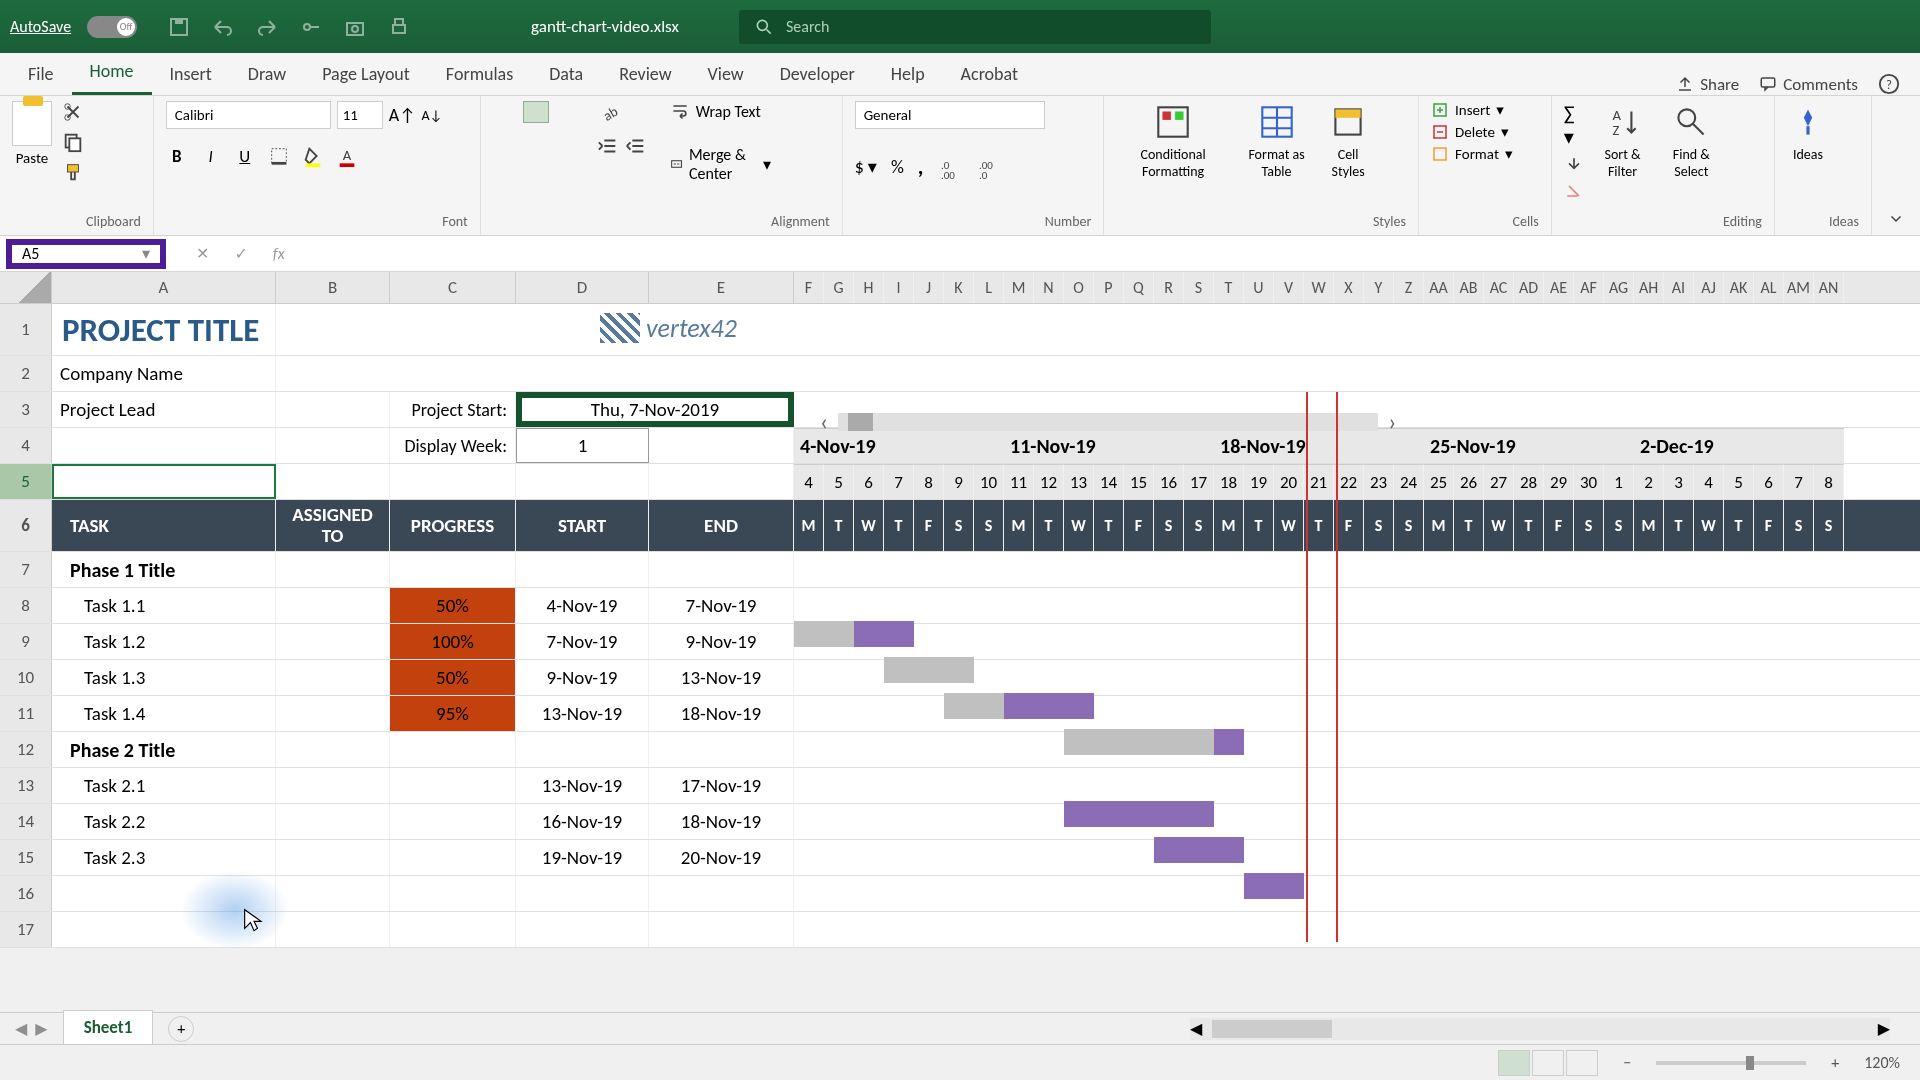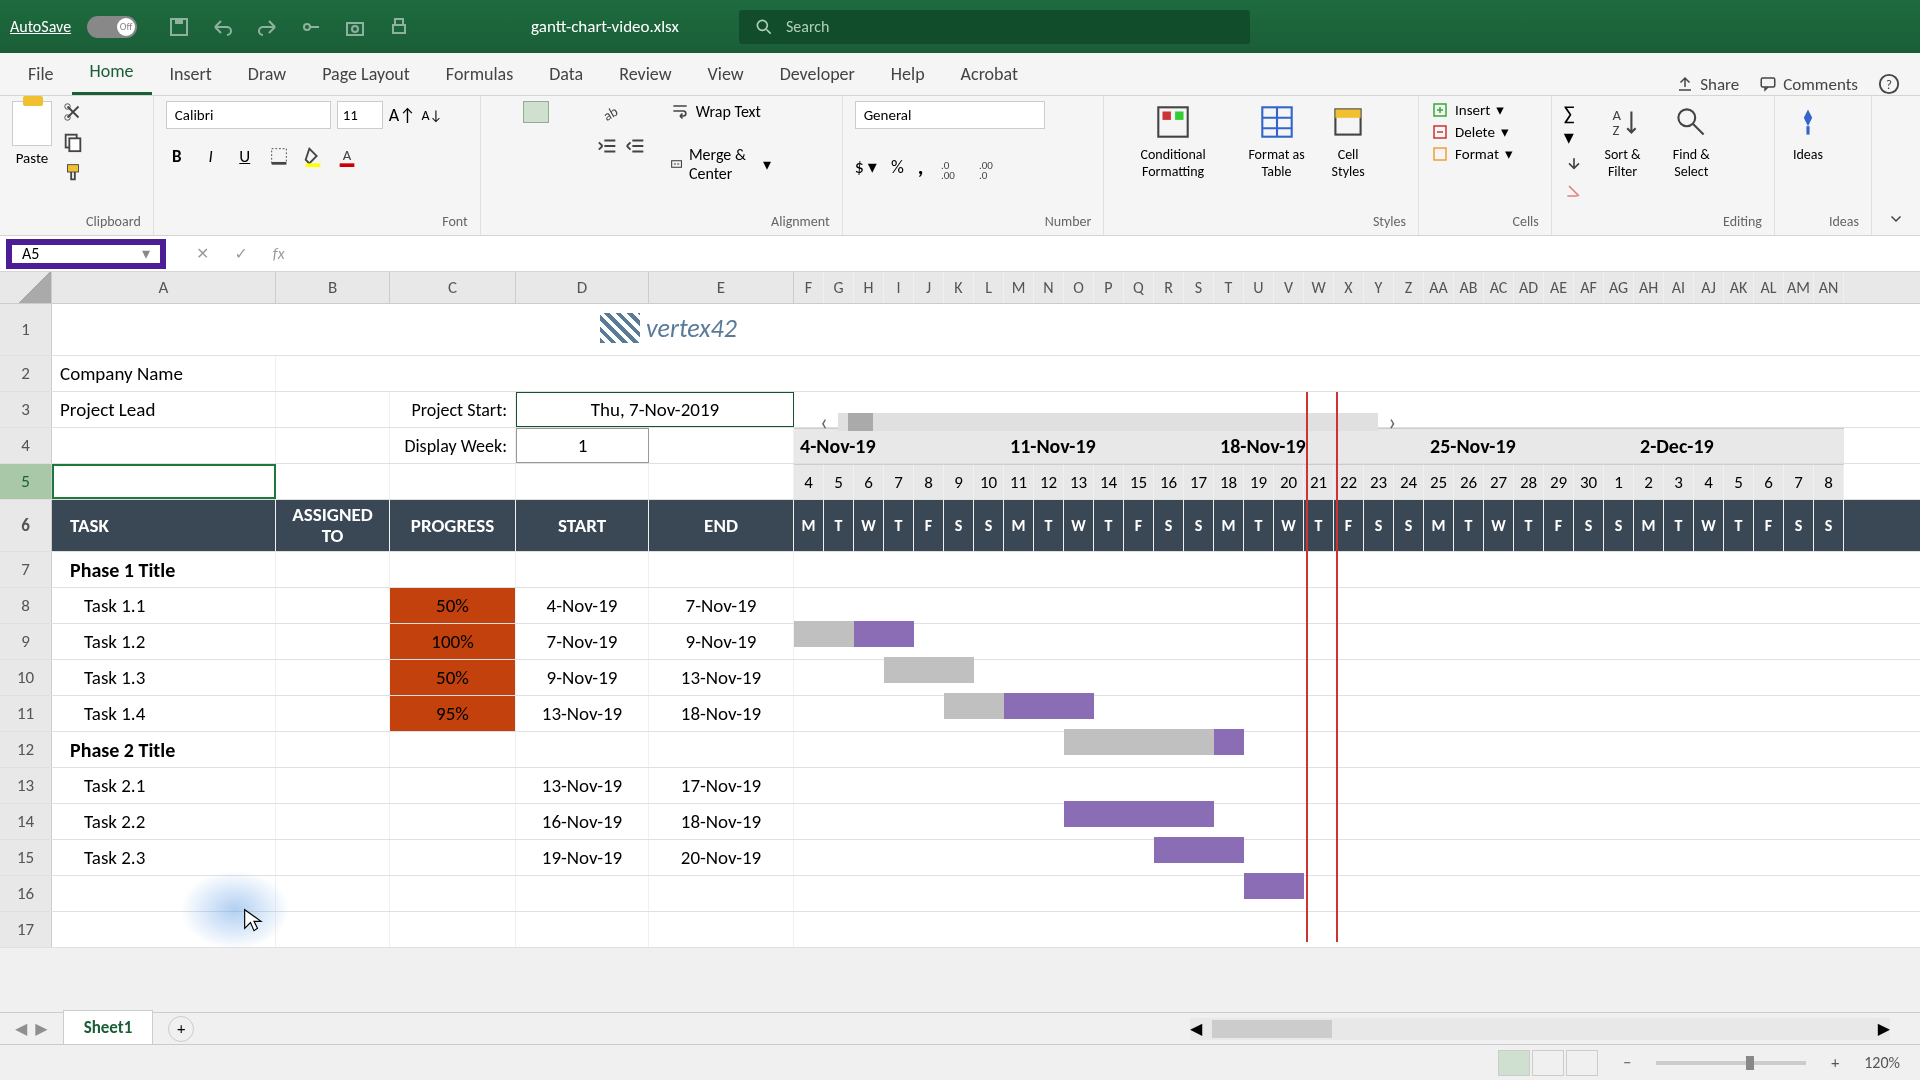--- a/index.html
+++ b/index.html
@@ -6,21 +6,21 @@
 body { background: #f0f0f0; overflow: hidden; width: 1920px; height: 1080px; position: relative; }
 
 
 .titlebar { height: 53px; background: linear-gradient(#1e6b3f, #1a5e37); display: flex; align-items: center; color: #fff; padding: 0 10px; }
 .autosave { display: flex; align-items: center; gap: 16px; font-size: 16px; text-decoration: underline; }
 .toggle { width: 50px; height: 22px; background: #888; border-radius: 11px; position: relative; }
 .toggle-knob { position: absolute; right: 2px; top: 2px; width: 18px; height: 18px; background: #fff; border-radius: 50%; font-size: 10px; color: #888; display: flex; align-items: center; justify-content: center; }
 .qat { display: flex; gap: 20px; margin-left: 30px; }
 .qat-icon { width: 24px; height: 24px; opacity: 0.5; }
 .filename { margin-left: 120px; font-size: 17px; }
-.search-box { margin-left: 60px; background: #114d2a; width: 511px; height: 34px; border-radius: 3px; display: flex; align-items: center; padding: 12px 15px; gap: 12px; color: #b0d0b8; }
+.search-box { margin-left: 60px; background: #114d2a; width: 472px; height: 34px; border-radius: 3px; display: flex; align-items: center; padding: 12px 15px; gap: 12px; color: #b0d0b8; }
 .user-area { margin-left: auto; display: flex; align-items: center; gap: 30px; }
 .avatar { width: 30px; height: 30px; border-radius: 50%; background: radial-gradient(#3366cc, #1a3366); }
 .window-controls { display: flex; gap: 35px; margin-left: 20px; }
 
 
 .tab-row { height: 43px; background: #f5f5f5; display: flex; align-items: flex-end; padding-left: 10px; border-bottom: 1px solid #d4d4d4; }
 .tab { padding: 10px 18px; font-size: 18px; color: #444; cursor: pointer; }
 .tab.active { color: #1a5e37; border-bottom: 3px solid #1a5e37; }
 .tab-right { margin-left: auto; display: flex; gap: 20px; padding-right: 20px; align-items: center; }
 .share-btn, .comments-btn { display: flex; align-items: center; gap: 6px; font-size: 17px; color: #444; }
@@ -502,37 +502,38 @@
   <div class="ch day">AK</div>
   <div class="ch day">AL</div>
   <div class="ch day">AM</div>
   <div class="ch day">AN</div>
 </div>
 
 <div class="grid">
 
   <div class="row tall" style="position:relative">
     <div class="rh">1</div>
+    <div class="cell cA project-title">PROJECT TITLE</div>
     <div class="logo">
         <div class="logo-icon"></div>
         <span>vertex42</span>
       </div>
   </div>
 
   <div class="row">
     <div class="rh">2</div>
     <div class="cell cA">Company Name</div>
   </div>
 
   <div class="row" style="position:relative">
     <div class="rh">3</div>
     <div class="cell cA">Project Lead</div>
     <div class="cell cB" style="justify-content:flex-end"></div>
     <div class="cell cC" style="justify-content:flex-end;font-size:18px">Project Start:</div>
-    <div class="cell cD" style="border:1px solid #14532d;justify-content:center;width:278px;font-size:19px">Thu, 7-Nov-2019</div>
+    <div class="cell cD" style="border:6px solid #14532d;justify-content:center;width:278px;font-size:19px">Thu, 7-Nov-2019</div>
     <div class="scroll-wrap">
       <span class="scroll-arrow">‹</span>
       <div class="scroll-track">
           <div class="scroll-thumb"></div>
         </div>
       <span class="scroll-arrow">›</span>
     </div>
   </div>
 
   <div class="row">

